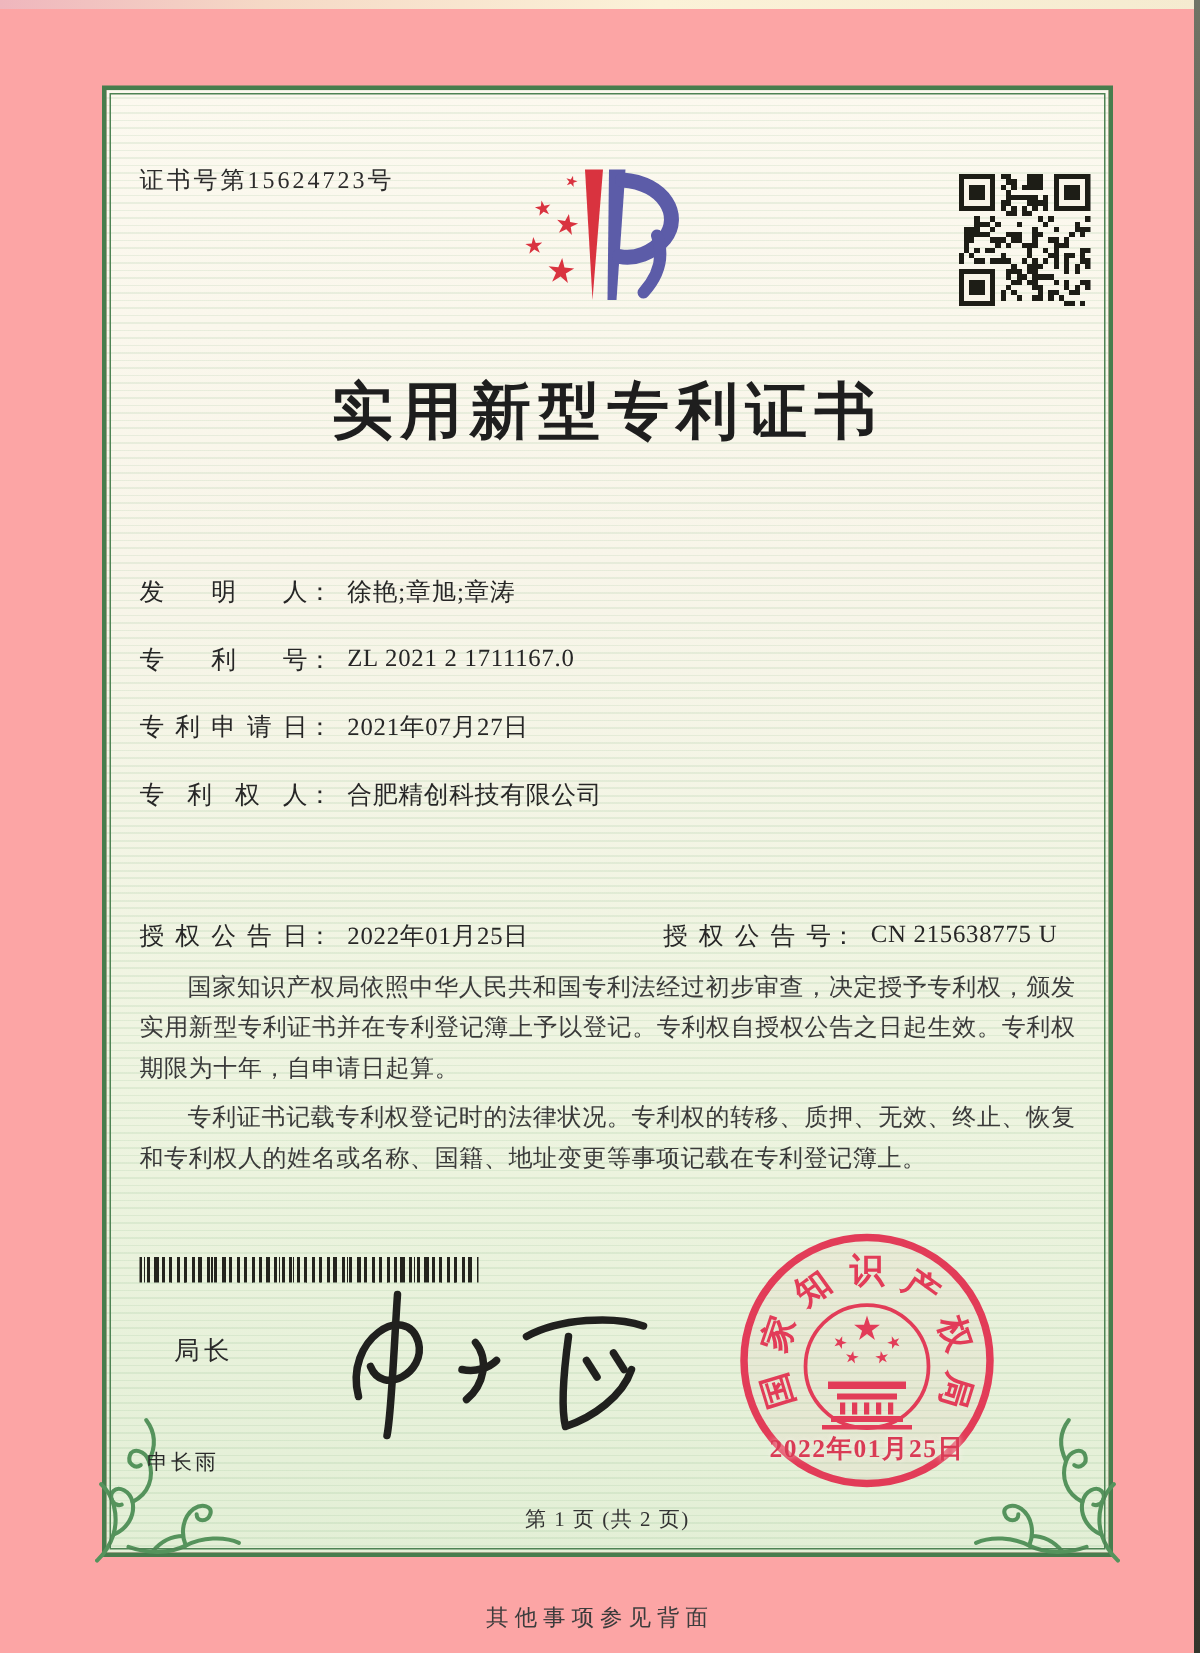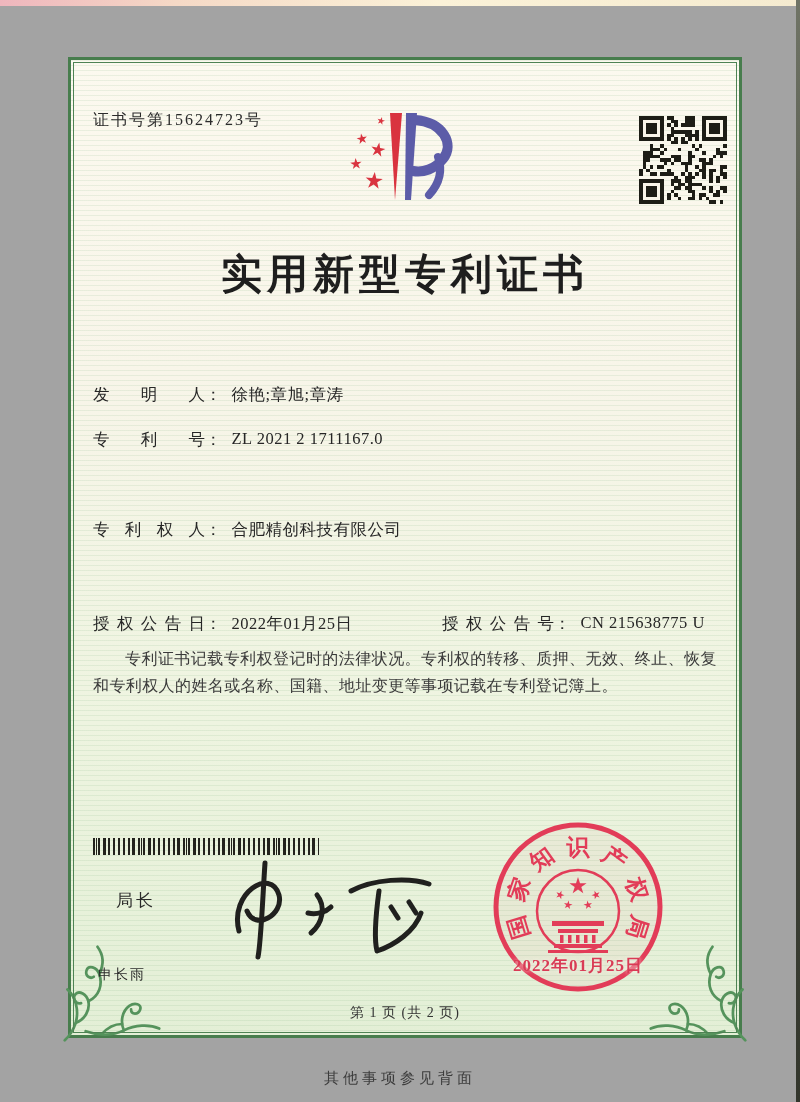--- a/index.html
+++ b/index.html
@@ -1,18 +1,18 @@
 <!DOCTYPE html>
 <html><head>
 <meta charset="utf-8">
 <style>
   html,body{margin:0;padding:0;background:#e8e4d4;}
   .page{
     position:relative;width:800px;height:1102px;margin:0 auto;
-    background:#a3a3a3;overflow:hidden;
+    background:#fca5a5;overflow:hidden;
     font-family:"Liberation Serif",serif;color:#222;
   }
   .scan-top-edge{position:absolute;top:0;left:0;width:100%;height:6px;
     background:linear-gradient(90deg,#efb6bd 0%,#f5d9c6 22%,#fbf2d8 55%,#f5ebd0 100%);}
   .scan-right-edge{position:absolute;top:0;right:0;width:4px;height:100%;
     background:linear-gradient(180deg,#707466 0%,#4a4e42 40%,#33362c 100%);}
   
   .panel{
     position:absolute;left:68px;top:57px;width:668px;height:975px;
     border:3px solid #477d4d;
@@ -294,31 +294,35 @@
       </svg>
 
     <div class="doc-title">实用新型专利证书</div>
 
     <div class="row" style="top:324px">
       <span class="lbl">发明人</span><span>：</span><span class="val">徐艳;章旭;章涛</span>
     </div>
     <div class="row" style="top:369px">
       <span class="lbl">专利号</span><span>：</span><span class="val">ZL 2021 2 1711167.0</span>
     </div>
+    <div class="row" style="top:414px">
+      <span class="lbl">专利申请日</span><span>：</span><span class="val">2021年07月27日</span>
+    </div>
     <div class="row" style="top:459px">
       <span class="lbl">专利权人</span><span>：</span><span class="val">合肥精创科技有限公司</span>
     </div>
     <div class="row" style="top:553px">
       <span class="lbl">授权公告日</span><span>：</span><span class="val">2022年01月25日</span>
       <span class="pair2">
         <span class="lbl">授权公告号</span><span>：</span><span class="val">CN 215638775 U</span>
       </span>
     </div>
 
     <div class="paras">
+      <p>国家知识产权局依照中华人民共和国专利法经过初步审查，决定授予专利权，颁发实用新型专利证书并在专利登记簿上予以登记。专利权自授权公告之日起生效。专利权期限为十年，自申请日起算。</p>
       <p>专利证书记载专利权登记时的法律状况。专利权的转移、质押、无效、终止、恢复和专利权人的姓名或名称、国籍、地址变更等事项记载在专利登记簿上。</p>
     </div>
 
     <div class="barcode"></div>
 
     <div class="director-label">局长</div>
     <div class="director-name">申长雨</div>
 
     <svg class="signature" viewBox="0 0 235 115">
       <path d="M26,80 C16,42 58,16 66,44 C71,64 42,80 34,60"></path>

